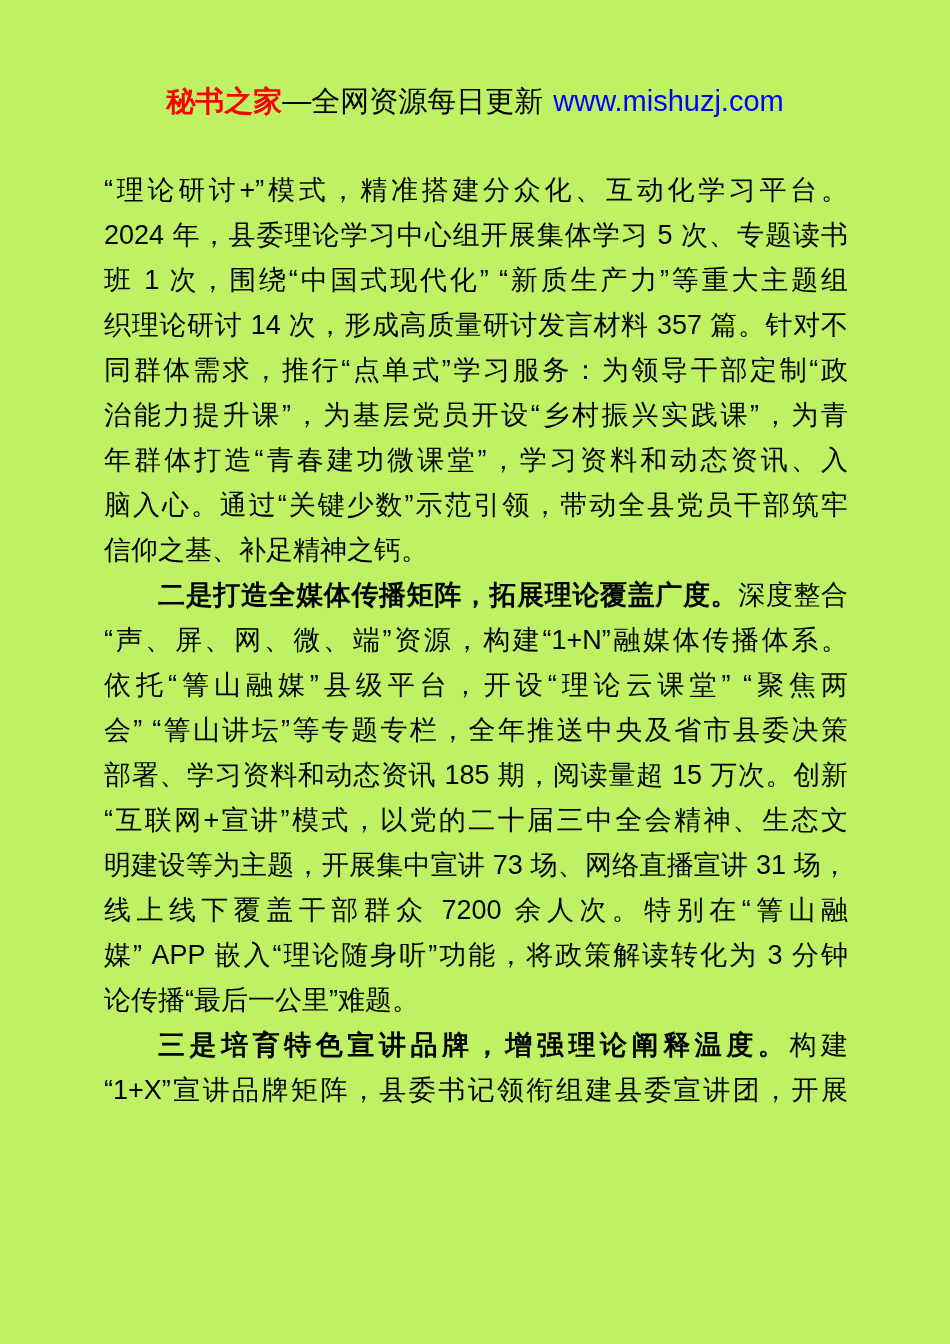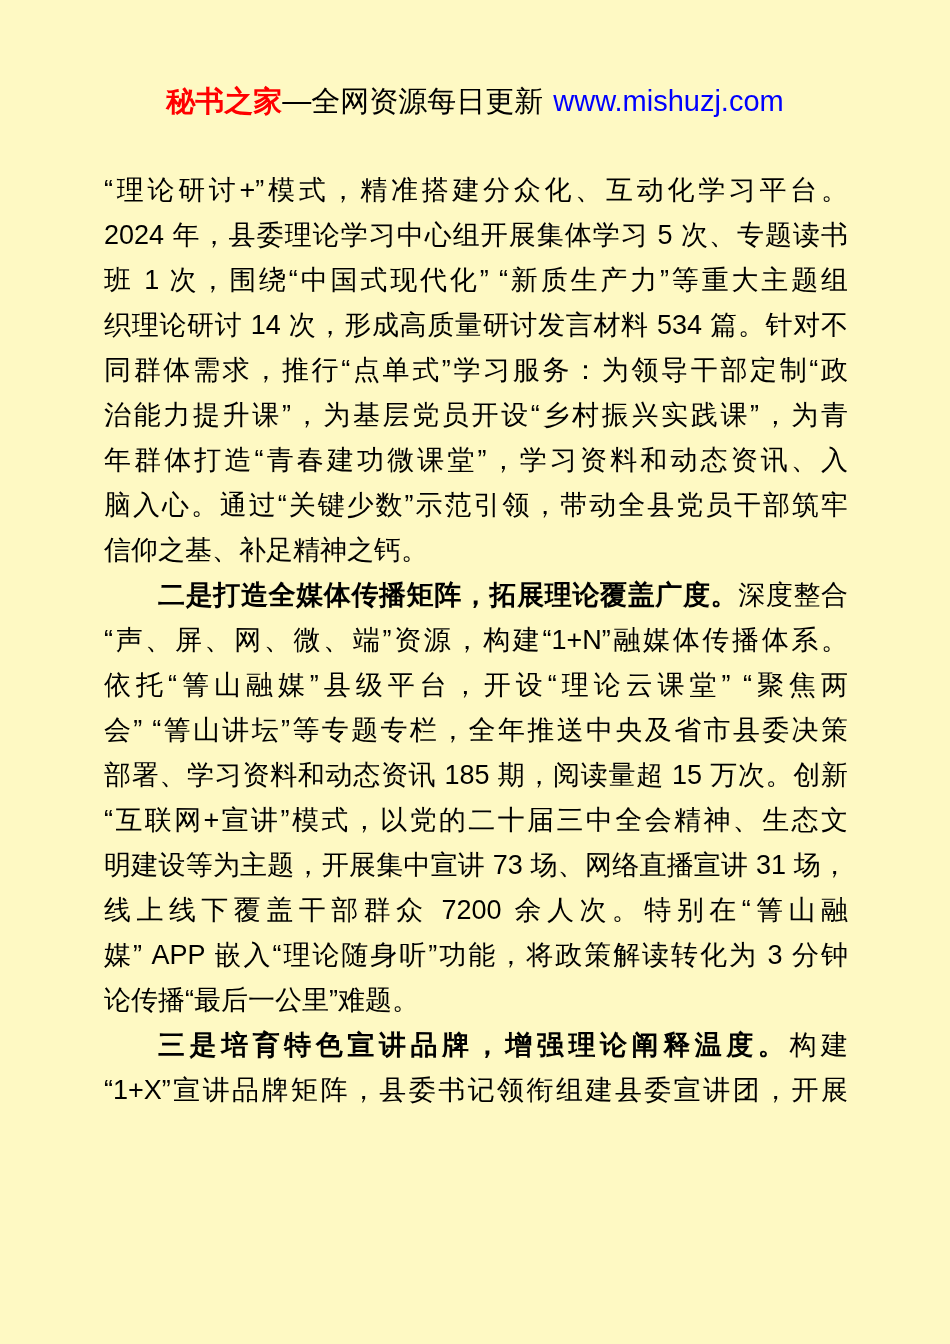--- a/index.html
+++ b/index.html
@@ -4,21 +4,21 @@
 <style>
   html, body {
     margin: 0;
     padding: 0;
     background: #ffffff;
   }
   .page {
     position: relative;
     width: 950px;
     height: 1344px;
-    background: #fef9c3;
+    background: #bef264;
     overflow: hidden;
     font-family: "Liberation Sans", "DejaVu Sans", sans-serif;
   }
   .header {
     margin-top: 80px;
     width: 100%;
     text-align: center;
     font-size: 29px;
     line-height: 42px;
     white-space: nowrap;
@@ -65,21 +65,21 @@
 <div class="page">
 
   <div class="header">
     <span class="brand" style="color: rgb(255, 0, 0);">秘书之家</span><span class="tagline" style="color: rgb(0, 0, 0);">—全网资源每日更新</span><span class="url" style="color: rgb(0, 0, 254);">www.mishuzj.com</span>
   </div>
 
   <div class="doc-body" id="doc-body" style="color: rgb(0, 0, 0);">
       <div class="line"><span>“理论研讨+”模式，精准搭建分众化、互动化学习平台。</span></div>
       <div class="line"><span>2024 年，县委理论学习中心组开展集体学习 5 次、专题读书</span></div>
       <div class="line"><span>班 1 次，围绕“中国式现代化” “新质生产力”等重大主题组</span></div>
-      <div class="line"><span>织理论研讨 14 次，形成高质量研讨发言材料 534 篇。针对不</span></div>
+      <div class="line"><span>织理论研讨 14 次，形成高质量研讨发言材料 357 篇。针对不</span></div>
       <div class="line"><span>同群体需求，推行“点单式”学习服务：为领导干部定制“政</span></div>
       <div class="line"><span>治能力提升课”，为基层党员开设“乡村振兴实践课”，为青</span></div>
       <div class="line"><span>年群体打造“青春建功微课堂”，学习资料和动态资讯、入</span></div>
       <div class="line"><span>脑入心。通过“关键少数”示范引领，带动全县党员干部筑牢</span></div>
       <div class="line no-j"><span>信仰之基、补足精神之钙。</span></div>
       <div class="line indent"><span class="lead">二是打造全媒体传播矩阵，拓展理论覆盖广度。</span><span>深度整合</span></div>
       <div class="line"><span>“声、屏、网、微、端”资源，构建“1+N”融媒体传播体系。</span></div>
       <div class="line"><span>依托“箐山融媒”县级平台，开设“理论云课堂” “聚焦两</span></div>
       <div class="line"><span>会” “箐山讲坛”等专题专栏，全年推送中央及省市县委决策</span></div>
       <div class="line"><span>部署、学习资料和动态资讯 185 期，阅读量超 15 万次。创新</span></div>

